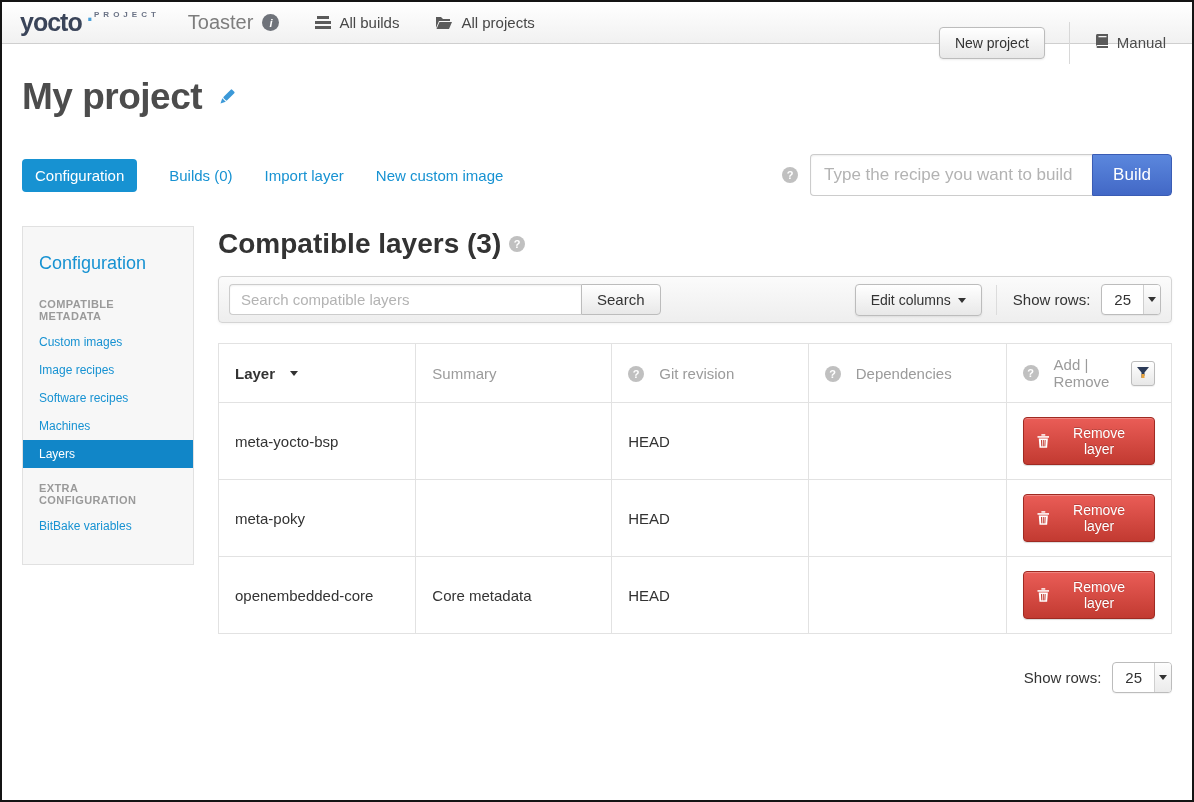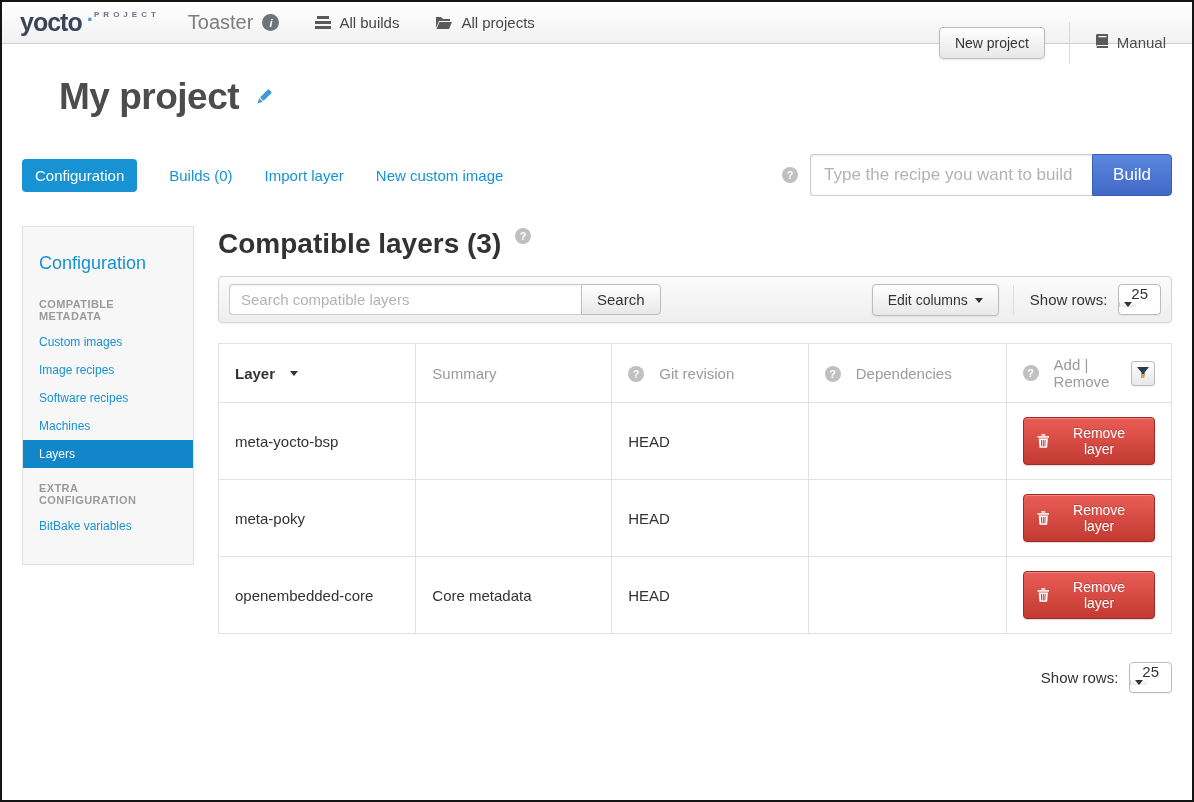--- a/index.html
+++ b/index.html
@@ -18,21 +18,21 @@
   .nav-link { display:flex; align-items:center; gap:8px; color:#474747; font-size:15px; margin-left:36px; cursor:pointer; }
   .nav-link svg { display:block; }
   .navbar-right { margin-left:auto; display:flex; align-items:center; height:100%;margin-top:40px; }
   .btn-default { background:linear-gradient(#ffffff,#e8e8e8); border:1px solid #bcbcbc; border-radius:4px; color:#333; font-size:14px; padding:7px 15px; box-shadow:0 1px 2px rgba(0,0,0,.08); cursor:pointer; font-family:inherit; }
   .navbar-divider { width:1px; background:#d8d8d8; height:42px; margin-left:24px; }
   .manual-link { display:flex; align-items:center; gap:8px; color:#4d4d4d; font-size:15px; padding:0 26px 0 24px; cursor:pointer; }
 
   
   .content { padding:0 20px; }
   .page-title-row { margin-top:32px; display:flex; align-items:center; gap:14px; }
-  .page-title { font-size:37px; font-weight:bold; color:#4c4c4c; letter-spacing:-0.5px;margin-left:37px; }
+  .page-title { font-size:37px; font-weight:bold; color:#4c4c4c; letter-spacing:-0.5px; }
   .pencil-icon { cursor:pointer; display:inline-flex; }
 
   
   .tabrow { margin-top:36px; display:flex; align-items:center; }
   .tab { font-size:15px; color:#1792d2; margin-right:32px; padding:8px 13px; border-radius:4px; cursor:pointer; white-space:nowrap; }
   .tab.active { background:#1792d2; color:#fff; }
   .tab.plain { padding:8px 0; }
   .build-group { margin-left:auto; display:flex; align-items:center; }
   .help-icon { width:16px; height:16px; min-width:16px; border-radius:50%; background:#c0c0c0; color:#fff; font-weight:bold; font-size:11px; display:inline-flex; align-items:center; justify-content:center; }
   .build-group .help-icon { margin-right:12px; }
@@ -42,35 +42,35 @@
 
   
   .body-row { display:flex; margin-top:30px; align-items:flex-start; }
   .sidebar { width:172px; min-width:172px; background:#f7f7f7; border:1px solid #e1e1e1; padding:14px 0 24px; }
   .sidebar-title { color:#1792d2; font-size:18px; padding:12px 16px 10px; cursor:pointer; }
   .sidebar-heading { color:#9a9a9a; font-size:11px; font-weight:bold; letter-spacing:.4px; padding:14px 16px 6px; }
   .sidebar-link { color:#1792d2; font-size:12px; padding:7px 16px; cursor:pointer; }
   .sidebar-link.active { background:#1186c8; color:#fff; }
 
   .main { flex:1; margin-left:24px; }
-  .main-heading-row { display:flex; align-items:flex-start; gap:14px; margin:2px 0 16px; }
+  .main-heading-row { display:flex; align-items:center; gap:8px; margin:2px 0 16px; }
   .main-heading { font-size:28px; font-weight:bold; color:#333; }
 
   
   .toolbar { background:linear-gradient(#fbfbfb,#eeeeee); border:1px solid #d4d4d4; border-radius:4px; height:47px; display:flex; align-items:center; padding:10px 10px; box-shadow:0 1px 3px rgba(0,0,0,.05); }
   .search-group { display:flex; align-items:center; }
   .search-input { width:352px; height:31px; border:1px solid #ccc; border-right:none; border-radius:4px 0 0 4px; padding:0 11px; font-size:15px; color:#555; font-family:inherit; outline:none; box-shadow:inset 0 1px 2px rgba(0,0,0,.06); }
   .search-input::placeholder { color:#b3b3b3; }
   .search-btn { height:31px; padding:0 15px; background:linear-gradient(#ffffff,#e8e8e8); border:1px solid #bcbcbc; border-radius:0 4px 4px 0; font-size:15px; color:#333; cursor:pointer; font-family:inherit; }
   .toolbar-right { margin-left:auto; display:flex; align-items:center; }
   .caret-down { display:inline-block; width:0; height:0; border-left:4px solid transparent; border-right:4px solid transparent; border-top:5px solid #333; margin-left:7px; vertical-align:middle; }
   .toolbar-divider { width:1px; height:30px; background:#dcdcdc; margin:0 16px 0 14px; }
   .show-rows { display:flex; align-items:center; gap:11px; }
   .show-rows-label { font-size:15px; color:#333; }
-  .select { display:inline-flex; align-items:stretch; border:1px solid #bcbcbc; border-radius:4px; background:#fff; height:31px; overflow:hidden; cursor:pointer; box-shadow:0 1px 1px rgba(0,0,0,.05);flex-direction:column; }
+  .select { display:inline-flex; align-items:stretch; border:1px solid #bcbcbc; border-radius:4px; background:#fff; height:31px; overflow:hidden; cursor:pointer; box-shadow:0 1px 1px rgba(0,0,0,.05); }
   .select-value { padding:0 12px; font-size:15px; color:#333; display:flex; align-items:center; }
   .select-caret { width:17px; border-left:1px solid #cfcfcf; background:linear-gradient(#fdfdfd,#ebebeb); display:flex; align-items:center; justify-content:center; }
   .select-caret::after { content:""; width:0; height:0; border-left:4px solid transparent; border-right:4px solid transparent; border-top:5px solid #333; }
 
   
   .layers-table { width:100%; border-collapse:collapse; margin-top:20px; }
   .layers-table th, .layers-table td { border:1px solid #e2e2e2; font-size:15px; text-align:left; }
   .layers-table th { color:#9b9b9b; font-weight:normal; padding:12px 16px; background:#fff; }
   .layers-table td { color:#333; padding:14px 16px; height:47px; }
   .th-label { display:inline-flex; align-items:center; gap:15px; }

